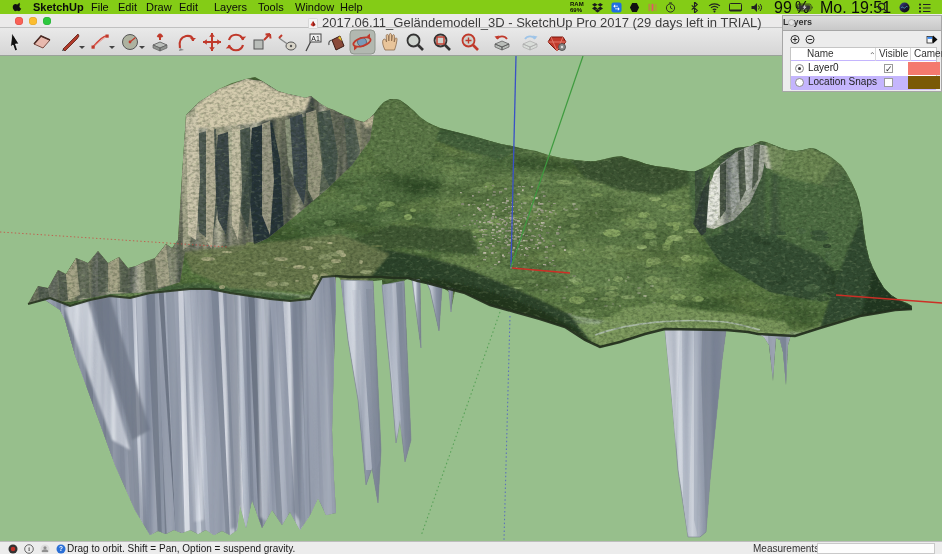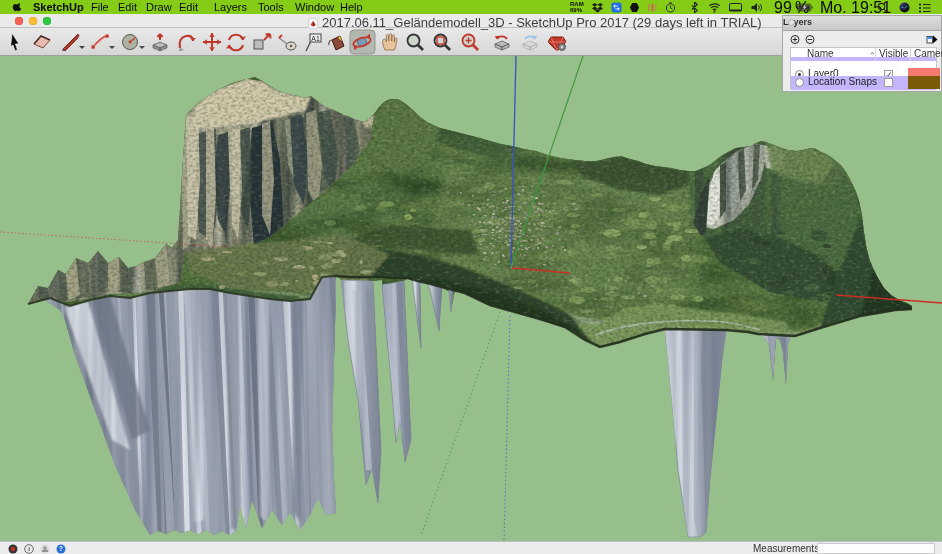--- a/index.html
+++ b/index.html
@@ -1139,49 +1139,50 @@
     </svg>
  <svg style="position:absolute;left:40px;top:2px" width="10" height="10" viewBox="0 0 20 20">
       <circle cx="10" cy="10" r="9" fill="#ddd"></circle>
       <circle cx="10" cy="7.5" r="3.2" fill="#909090"></circle>
       <path d="M3.5 16a6.5 5.5 0 0 1 13 0z" fill="#909090"></path>
     </svg>
  <svg style="position:absolute;left:56px;top:2px" width="10" height="10" viewBox="0 0 20 20">
       <circle cx="10" cy="10" r="9" fill="#2a6fd6"></circle>
       <text x="10" y="14.5" font-size="13" font-weight="bold" text-anchor="middle" fill="#fff">?</text>
     </svg>
+ <span style="position:absolute;left:67px;top:1px">Drag to orbit. Shift = Pan, Option = suspend gravity.</span>
  <span style="position:absolute;left:753px;top:1px;color:#333">Measurements</span>
  <div style="position:absolute;left:817px;top:1px;width:118px;height:11px;background:#fdfdfd;border:1px solid #c9c9c9"></div>
 </div>
 <div id="layers">
  <div id="lay-title"><span style="position:absolute;left:5px;top:3px;width:7px;height:7px;border:1px solid #b0b0b0;border-radius:50%;background:#e4e4e4"></span>Layers</div>
  <div id="lay-body">
   <svg style="position:absolute;left:7px;top:3px" width="26" height="11" viewBox="0 0 52 22">
         <g stroke="#2a2a2a" stroke-width="2" fill="none">
           <circle cx="10" cy="11" r="8"></circle>
           <path d="M5.5 11h9M10 6.5v9"></path>
           <circle cx="40" cy="11" r="8"></circle>
           <path d="M35.5 11h9"></path>
         </g>
       </svg>
   <svg style="position:absolute;right:2px;top:3px" width="13" height="11" viewBox="0 0 26 22">
         <rect x="2" y="5" width="11" height="13" fill="#f8f8f8" stroke="#222" stroke-width="1.6"></rect>
         <rect x="2.8" y="5.8" width="9.4" height="4" fill="#3b8df5"></rect>
         <path d="M14 3l9 8-9 8z" fill="#0a0a0a"></path>
       </svg>
   <div id="lay-table">
-   <div class="lrow" style="top:0;height:13px;border-bottom:4px solid #c4b5fd;color:#333">
+   <div class="lrow" style="top:0;height:13px;border-bottom:1px solid #c4b5fd;color:#333">
     <span style="position:absolute;left:16px;top:-1px">Name</span>
           <span style="position:absolute;left:78px;top:1px;font-size:8px;color:#666">⌃</span>
     <span style="position:absolute;left:88px;top:-1px">Visible</span>
     <span style="position:absolute;left:123px;top:-1px">Camera</span>
     <span style="position:absolute;left:84px;top:0;width:1px;height:13px;background:#d8d8d8"></span>
     <span style="position:absolute;left:119px;top:0;width:1px;height:13px;background:#d8d8d8"></span>
    </div>
-   <div class="lrow" style="top:20px">
+   <div class="lrow" style="top:14px">
     <span class="rad">
             <span style="position:absolute;left:2px;top:2px;width:3px;height:3px;border-radius:50%;background:#333"></span>
           </span>
     <span style="position:absolute;left:17px;top:-1px">Layer0</span>
     <span class="cb">✓</span>
     <span class="sw" style="left:117px;top:0;background:#f4796e"></span>
    </div>
    <div class="lrow" style="top:28px;background:#c4b5fd">
     <span class="rad"></span>
     <span style="position:absolute;left:17px;top:-1px">Location Snaps</span>

